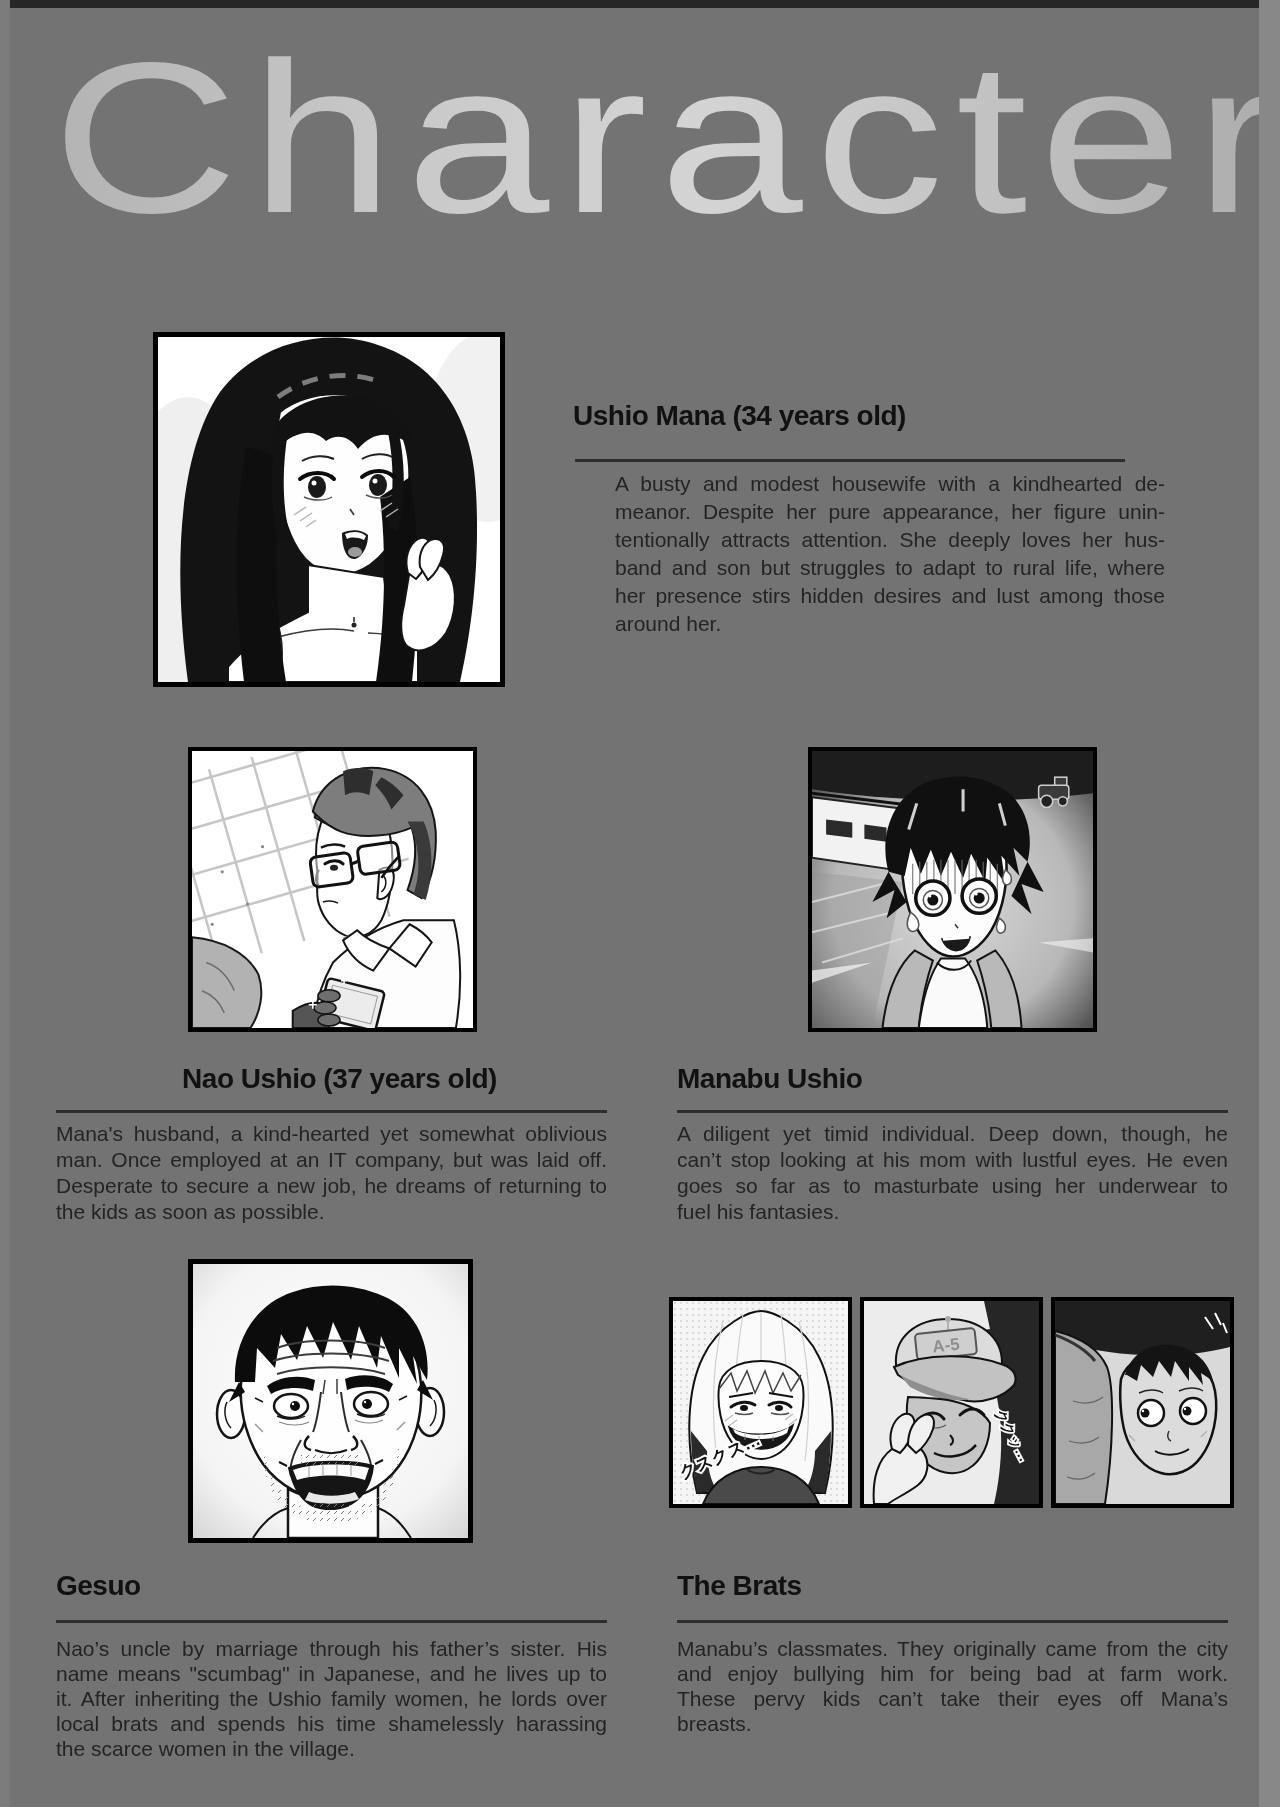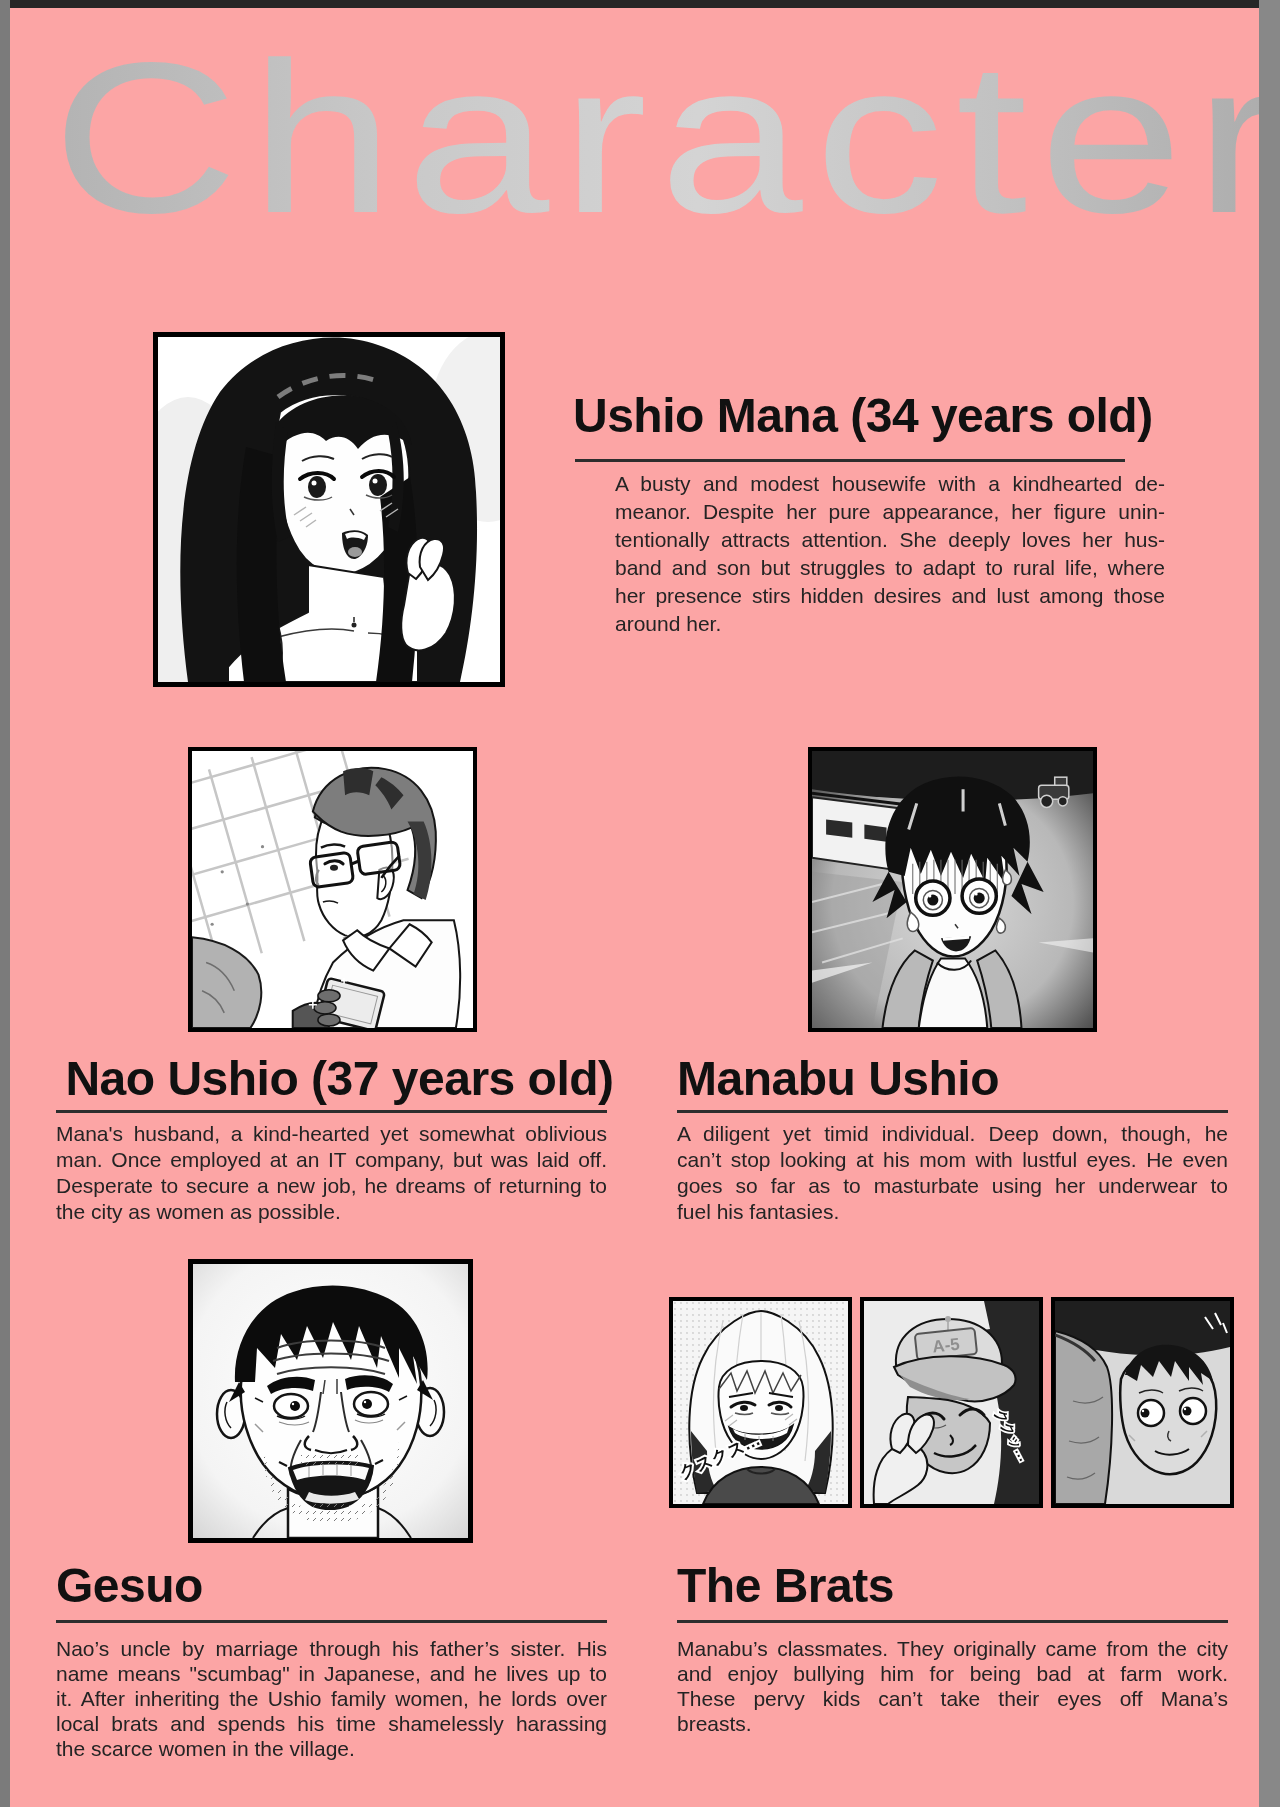--- a/index.html
+++ b/index.html
@@ -1,19 +1,19 @@
 <!DOCTYPE html>
 <html><head>
 <meta charset="utf-8">
 <style>
   html,body{margin:0;padding:0;background:#ffffff;}
   .page{
     position:relative;
     width:1280px;height:1807px;
-    background:#fca5a5;
+    background:#737373;
     overflow:hidden;
     font-family:"Liberation Sans", sans-serif;
   }
   
   .border-top{position:absolute;left:0;top:0;width:1280px;height:8px;background:#262626;}
   .border-left{position:absolute;left:0;top:0;width:10px;height:1807px;background:#7b7b7b;}
   .border-right{position:absolute;left:1259px;top:0;width:21px;height:1807px;background:#888888;}
 
   
   .page-title{
@@ -33,21 +33,21 @@
   .frame-nao  {left:188px;top:747px;width:281px;height:277px;border-width:4px;}
   .frame-manabu{left:808px;top:747px;width:281px;height:277px;border-width:4px;}
   .frame-gesuo{left:188px;top:1259px;width:275px;height:274px;}
   .frame-brat{top:1297px;width:175px;height:203px;border-width:4px;}
   .frame-brat1{left:669px;}
   .frame-brat2{left:860px;}
   .frame-brat3{left:1051px;}
 
   .char-heading{
     position:absolute;
-    font-size:48px;line-height:46px;font-weight:700;
+    font-size:28px;line-height:46px;font-weight:700;
     color:#111;letter-spacing:-0.5px;white-space:nowrap;
   }
   .heading-mana{left:573px;top:393px;}
   .heading-nao{left:64px;top:1056px;width:551px;text-align:center;}
   .heading-manabu{left:677px;top:1056px;width:551px;text-align:left;}
   .heading-gesuo{left:56px;top:1563px;width:551px;}
   .heading-brats{left:677px;top:1563px;width:551px;text-align:left;}
 
   .rule{position:absolute;height:3px;background:#2d2d2d;}
   .rule-mana{left:575px;top:459px;width:550px;}
@@ -261,21 +261,21 @@
       <path d="M124,210 C134,220 150,220 158,208" fill="none" stroke="#131313" stroke-width="2"></path>
     </svg>
   </div>
 
   <div class="char-heading heading-nao">Nao Ushio (37 years old)</div>
   <div class="rule rule-nao"></div>
   <div class="desc desc-nao">
       <div class="tline">Mana's husband, a kind-hearted yet somewhat oblivious</div>
       <div class="tline">man. Once employed at an IT company, but was laid off.</div>
       <div class="tline">Desperate to secure a new job, he dreams of returning to</div>
-      <div class="tline last">the city as women as possible.</div>
+      <div class="tline last">the kids as soon as possible.</div>
     </div>
 
   <div class="char-heading heading-manabu">Manabu Ushio</div>
   <div class="rule rule-manabu"></div>
   <div class="desc desc-manabu">
       <div class="tline">A diligent yet timid individual. Deep down, though, he</div>
       <div class="tline">can’t stop looking at his mom with lustful eyes. He even</div>
       <div class="tline">goes so far as to masturbate using her underwear to</div>
       <div class="tline last">fuel his fantasies.</div>
     </div>

